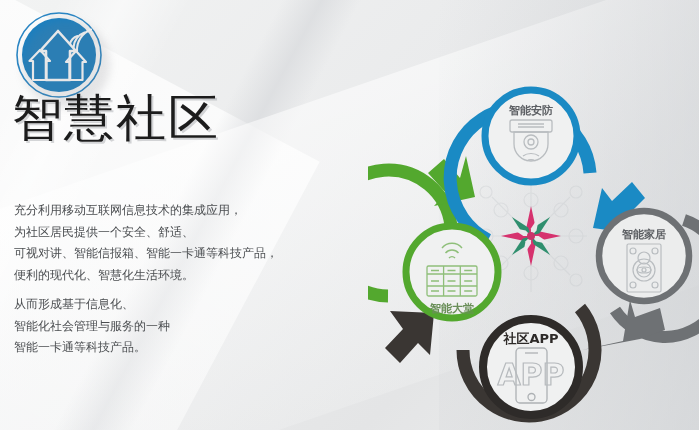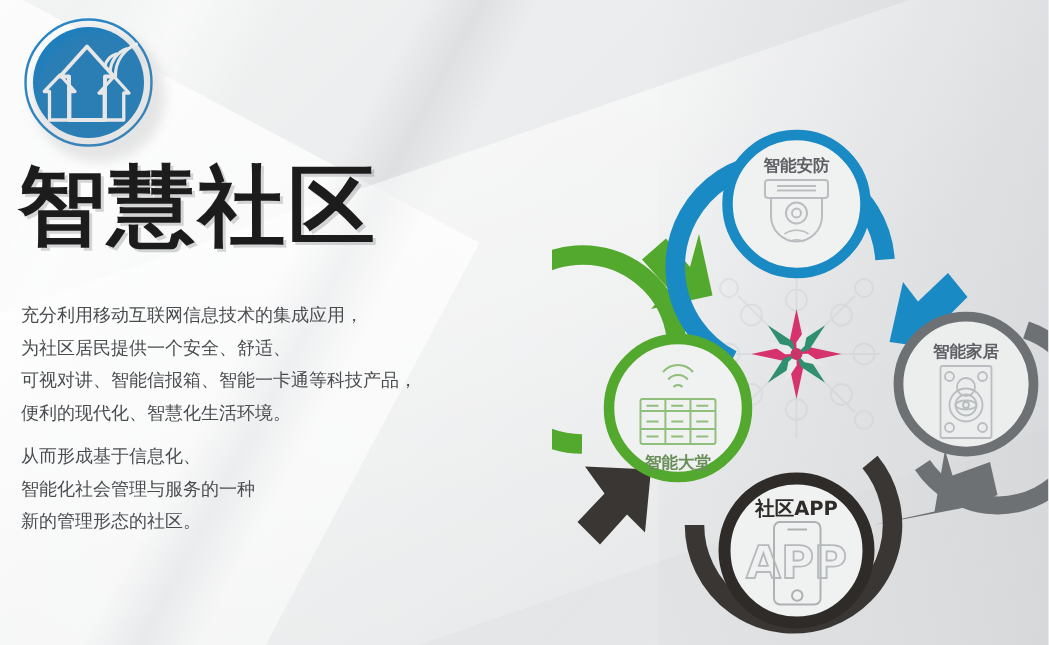--- a/index.html
+++ b/index.html
@@ -27,23 +27,23 @@
     transform:rotate(-19deg);transform-origin:top left;}
   .shade-r{position:absolute;right:0;top:0;width:260px;height:430px;
     background:linear-gradient(100deg,rgba(200,203,206,0),rgba(196,199,203,.55));}
 
   
   #logo{position:absolute;left:14px;top:10px;width:92px;height:92px;}
   #logo .shadow{position:absolute;left:8px;top:10px;width:88px;height:88px;border-radius:50%;
     background:rgba(120,124,128,.18);filter:blur(4px);}
 
   
-  #title{position:absolute;left:12px;top:108px;
+  #title{position:absolute;left:12px;top:93px;
     font-family:"DejaVu Sans","Liberation Sans",sans-serif;
-    font-size:58px;font-weight:bold;letter-spacing:2px;color:#1c1c1c;
+    font-size:50px;font-weight:normal;letter-spacing:2px;color:#1c1c1c;
     line-height:1;
     text-shadow:2px 2px 0 rgba(120,124,128,.30);}
 
   
   #copy{position:absolute;left:14px;top:200px;width:350px;}
   #copy p{margin:0;color:#4a4d50;font-size:12px;line-height:21.5px;
     font-family:"DejaVu Sans","Liberation Sans",sans-serif;}
   #copy .para2{margin-top:8px;}
   #copy .line{display:block;white-space:nowrap;}
 
@@ -88,21 +88,21 @@
   <div id="copy">
     <p class="para1">
       <span class="line">充分利用移动互联网信息技术的集成应用，</span>
       <span class="line">为社区居民提供一个安全、舒适、</span>
       <span class="line">可视对讲、智能信报箱、智能一卡通等科技产品，</span>
       <span class="line">便利的现代化、智慧化生活环境。</span>
     </p>
     <p class="para2">
       <span class="line">从而形成基于信息化、</span>
       <span class="line">智能化社会管理与服务的一种</span>
-      <span class="line">新的管理形态的社区。</span>
+      <span class="line">智能一卡通等科技产品。</span>
     </p>
   </div>
 
   <div id="diagram">
     <svg width="331" height="386" viewBox="0 0 331 386">
       <defs>
         <filter id="soft" x="-40%" y="-40%" width="180%" height="180%">
           <feGaussianBlur stdDeviation="1.1"></feGaussianBlur>
         </filter>
       </defs>

